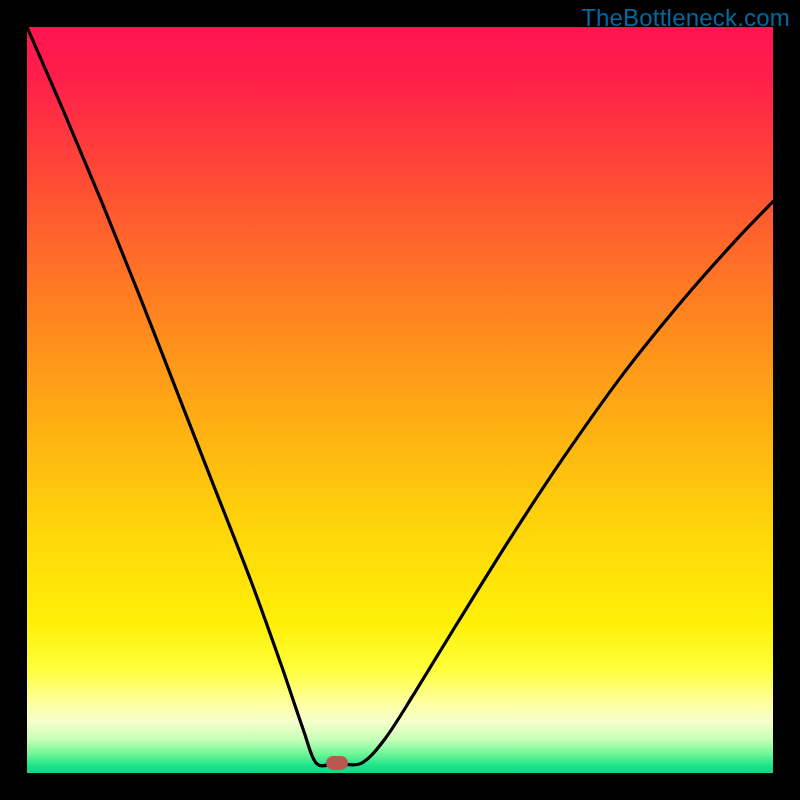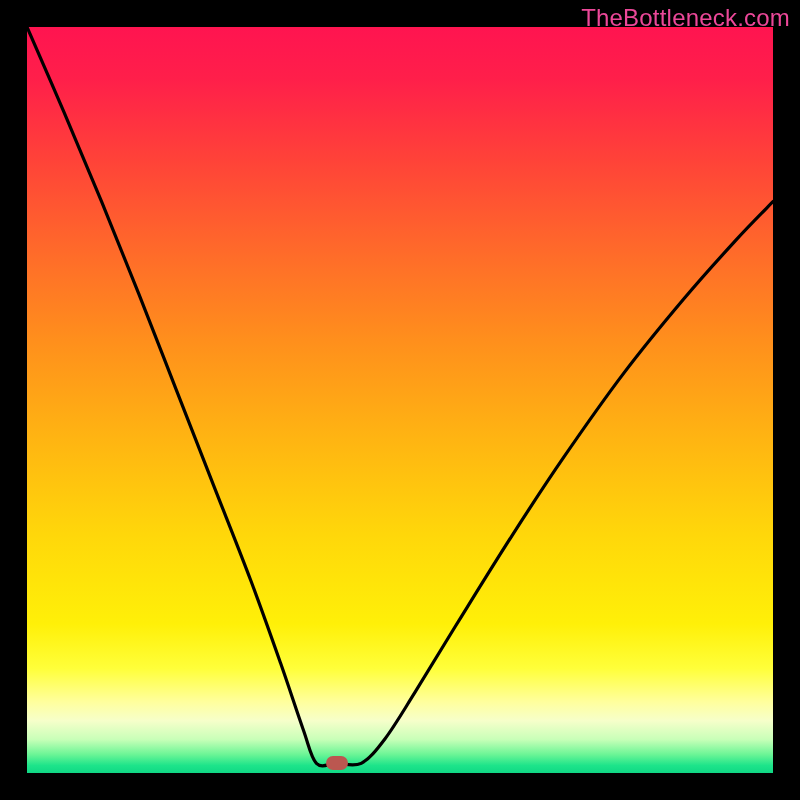--- a/index.html
+++ b/index.html
@@ -36,21 +36,21 @@
     position: absolute;
     left: 0;
     top: 0;
     width: 100%;
     height: 100%;
   }
   .watermark {
     position: absolute;
     top: 4px;
     right: 10px;
-    color: #ec4899;
+    color: #0369a1;
     font-size: 24px;
     font-weight: 500;
     letter-spacing: 0.2px;
     user-select: none;
     z-index: 5;
   }
   .marker {
     position: absolute;
     width: 22px;
     height: 14px;

